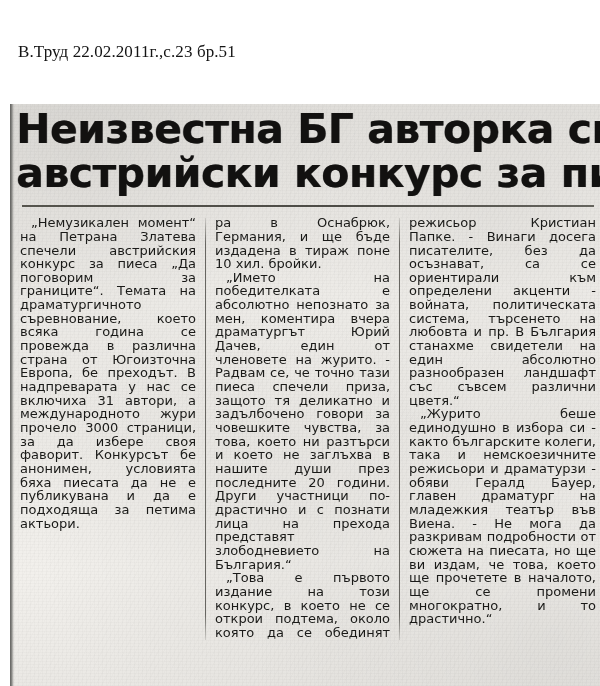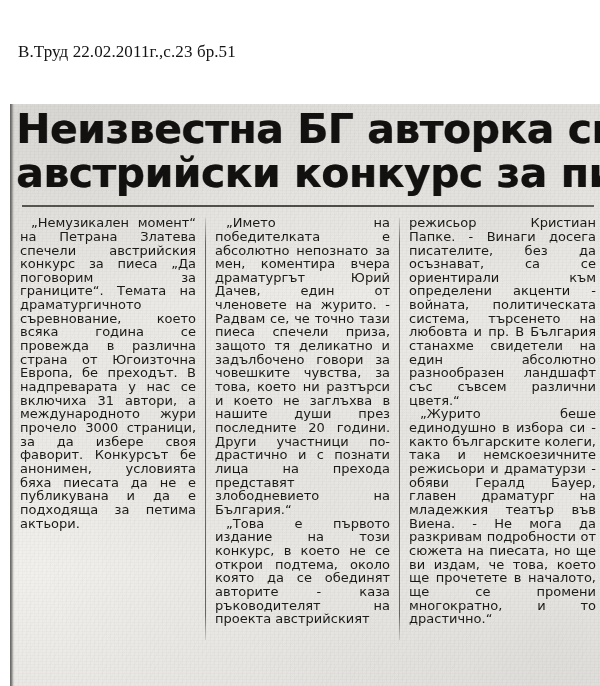--- a/index.html
+++ b/index.html
@@ -159,20 +159,21 @@
 
     <div class="columns">
 
       <div class="column c1">
         <p>„Немузикален момент“ на Петрана Златева спечели австрийския конкурс за пиеса „Да поговорим за границите“. Темата на драматургичното съревнование, което всяка година се провежда в различна страна от Югоизточна Европа, бе преходът. В надпреварата у нас се включиха 31 автори, а международното жури прочело 3000 страници, за да избере своя фаворит. Конкурсът бе анонимен, условията бяха пиесата да не е публикувана и да е подходяща за петима актьори.</p>
       </div>
 
       <div class="col-divider"></div>
 
       <div class="column c2">
+        <p class="cont">ра в Оснабрюк, Германия, и ще бъде издадена в тираж поне 10 хил. бройки.</p>
         <p>„Името на победителката е абсолютно непознато за мен, коментира вчера драматургът Юрий Дачев, един от членовете на журито. - Радвам се, че точно тази пиеса спечели приза, защото тя деликатно и задълбочено говори за човешките чувства, за това, което ни разтърси и което не заглъхва в нашите души през последните 20 години. Други участници по-драстично и с познати лица на прехода представят злободневието на България.“</p>
         <p>„Това е първото издание на този конкурс, в което не се открои подтема, около която да се обединят авторите - каза ръководителят на проекта австрийският</p>
       </div>
 
       <div class="col-divider"></div>
 
       <div class="column c3">
         <p class="cont">режисьор Кристиан Папке. - Винаги досега писателите, без да осъзнават, са се ориентирали към определени акценти - войната, политическата система, търсенето на любовта и пр. В България станахме свидетели на един абсолютно разнообразен ландшафт със съвсем различни цветя.“</p>
         <p>„Журито беше единодушно в избора си - както българските колеги, така и немскоезичните режисьори и драматурзи - обяви Гералд Бауер, главен драматург на младежкия театър във Виена. - Не мога да разкривам подробности от сюжета на пиесата, но ще ви издам, че това, което ще прочетете в началото, ще се промени многократно, и то драстично.“</p>
       </div>

